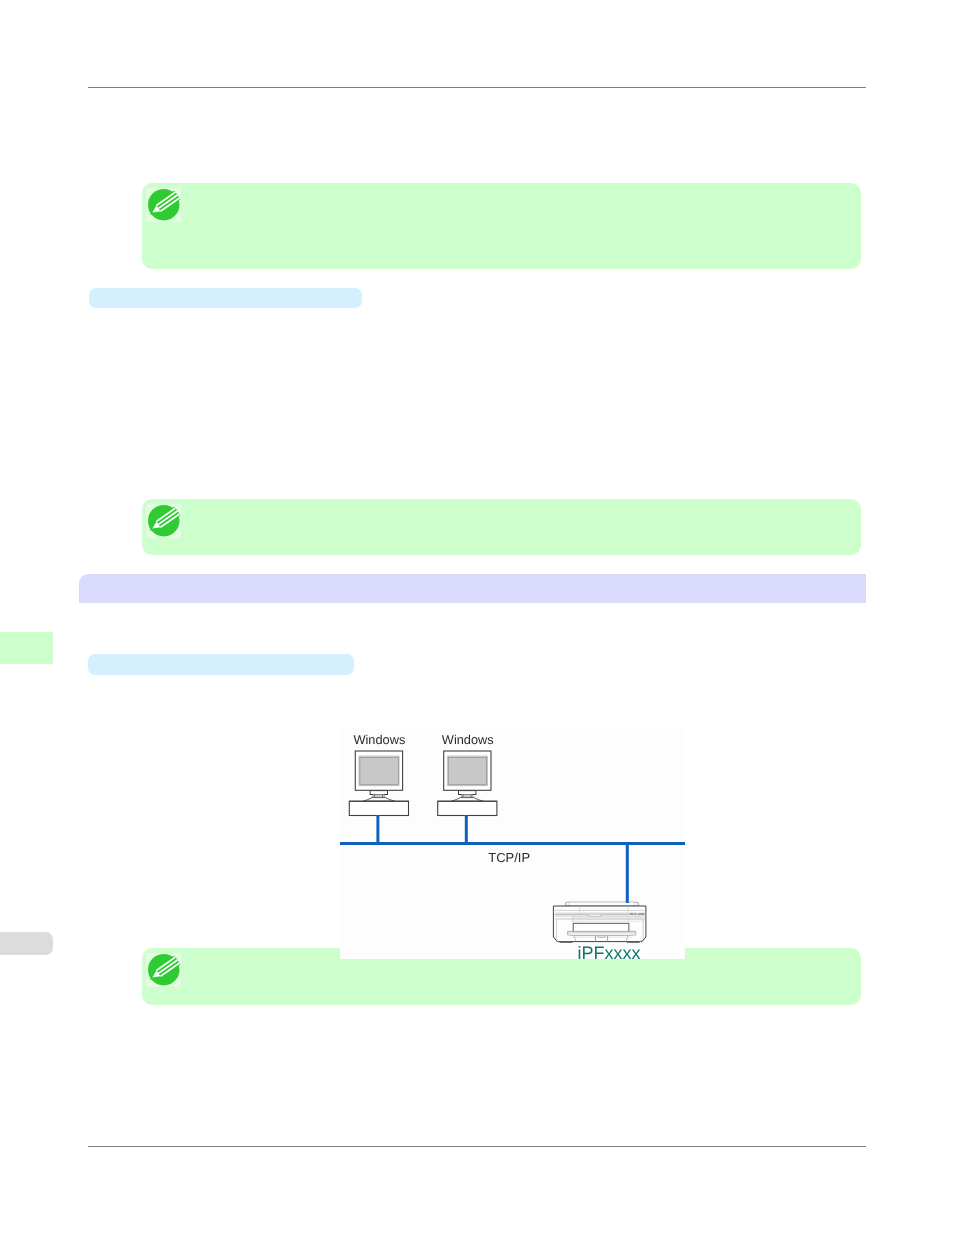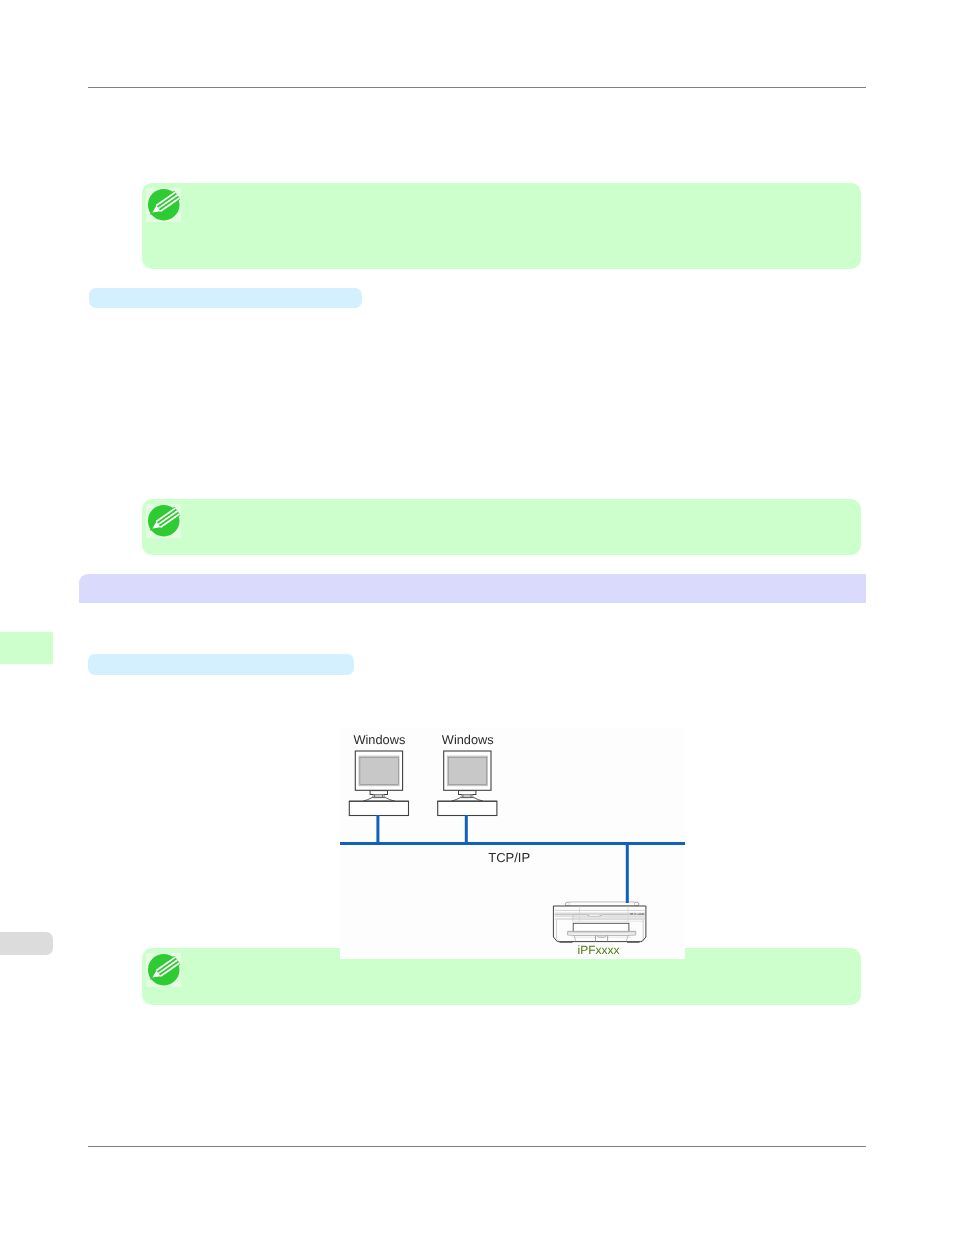--- a/index.html
+++ b/index.html
@@ -153,16 +153,16 @@
         <line x1="97.7" y1="73.2" x2="156.9" y2="73.2" stroke="#404040" stroke-width="1.1"></line>
       </g>
     <line x1="37.9" y1="87" x2="37.9" y2="116.5" stroke="#1061bd" stroke-width="3"></line>
         <line x1="126.3" y1="87" x2="126.3" y2="116.5" stroke="#1061bd" stroke-width="3"></line>
         <line x1="287.3" y1="115.4" x2="287.3" y2="175" stroke="#1061bd" stroke-width="3"></line>
     <line x1="0" y1="115.4" x2="345" y2="115.4" stroke="#1061bd" stroke-width="3"></line>
   </svg>
       <span class="fig-label" style="left: 13.4px; top: 6.3px; font-size: 12.8px; color: rgb(43, 43, 43);">Windows</span>
       <span class="fig-label" style="left: 101.8px; top: 6.3px; font-size: 12.8px; color: rgb(43, 43, 43);">Windows</span>
       <span class="fig-label" style="left: 148.2px; top: 123.2px; font-size: 13px; color: rgb(43, 43, 43);">TCP/IP</span>
-      <span class="fig-label" style="left: 237.5px; top: 216.4px; font-size: 12px; color: #4d7c0f;">iPFxxxx</span>
+      <span class="fig-label" style="left: 237.5px; top: 216.4px; font-size: 18px; color: #0f766e;">iPFxxxx</span>
     </div>
 
 </div>
 
 </body></html>

